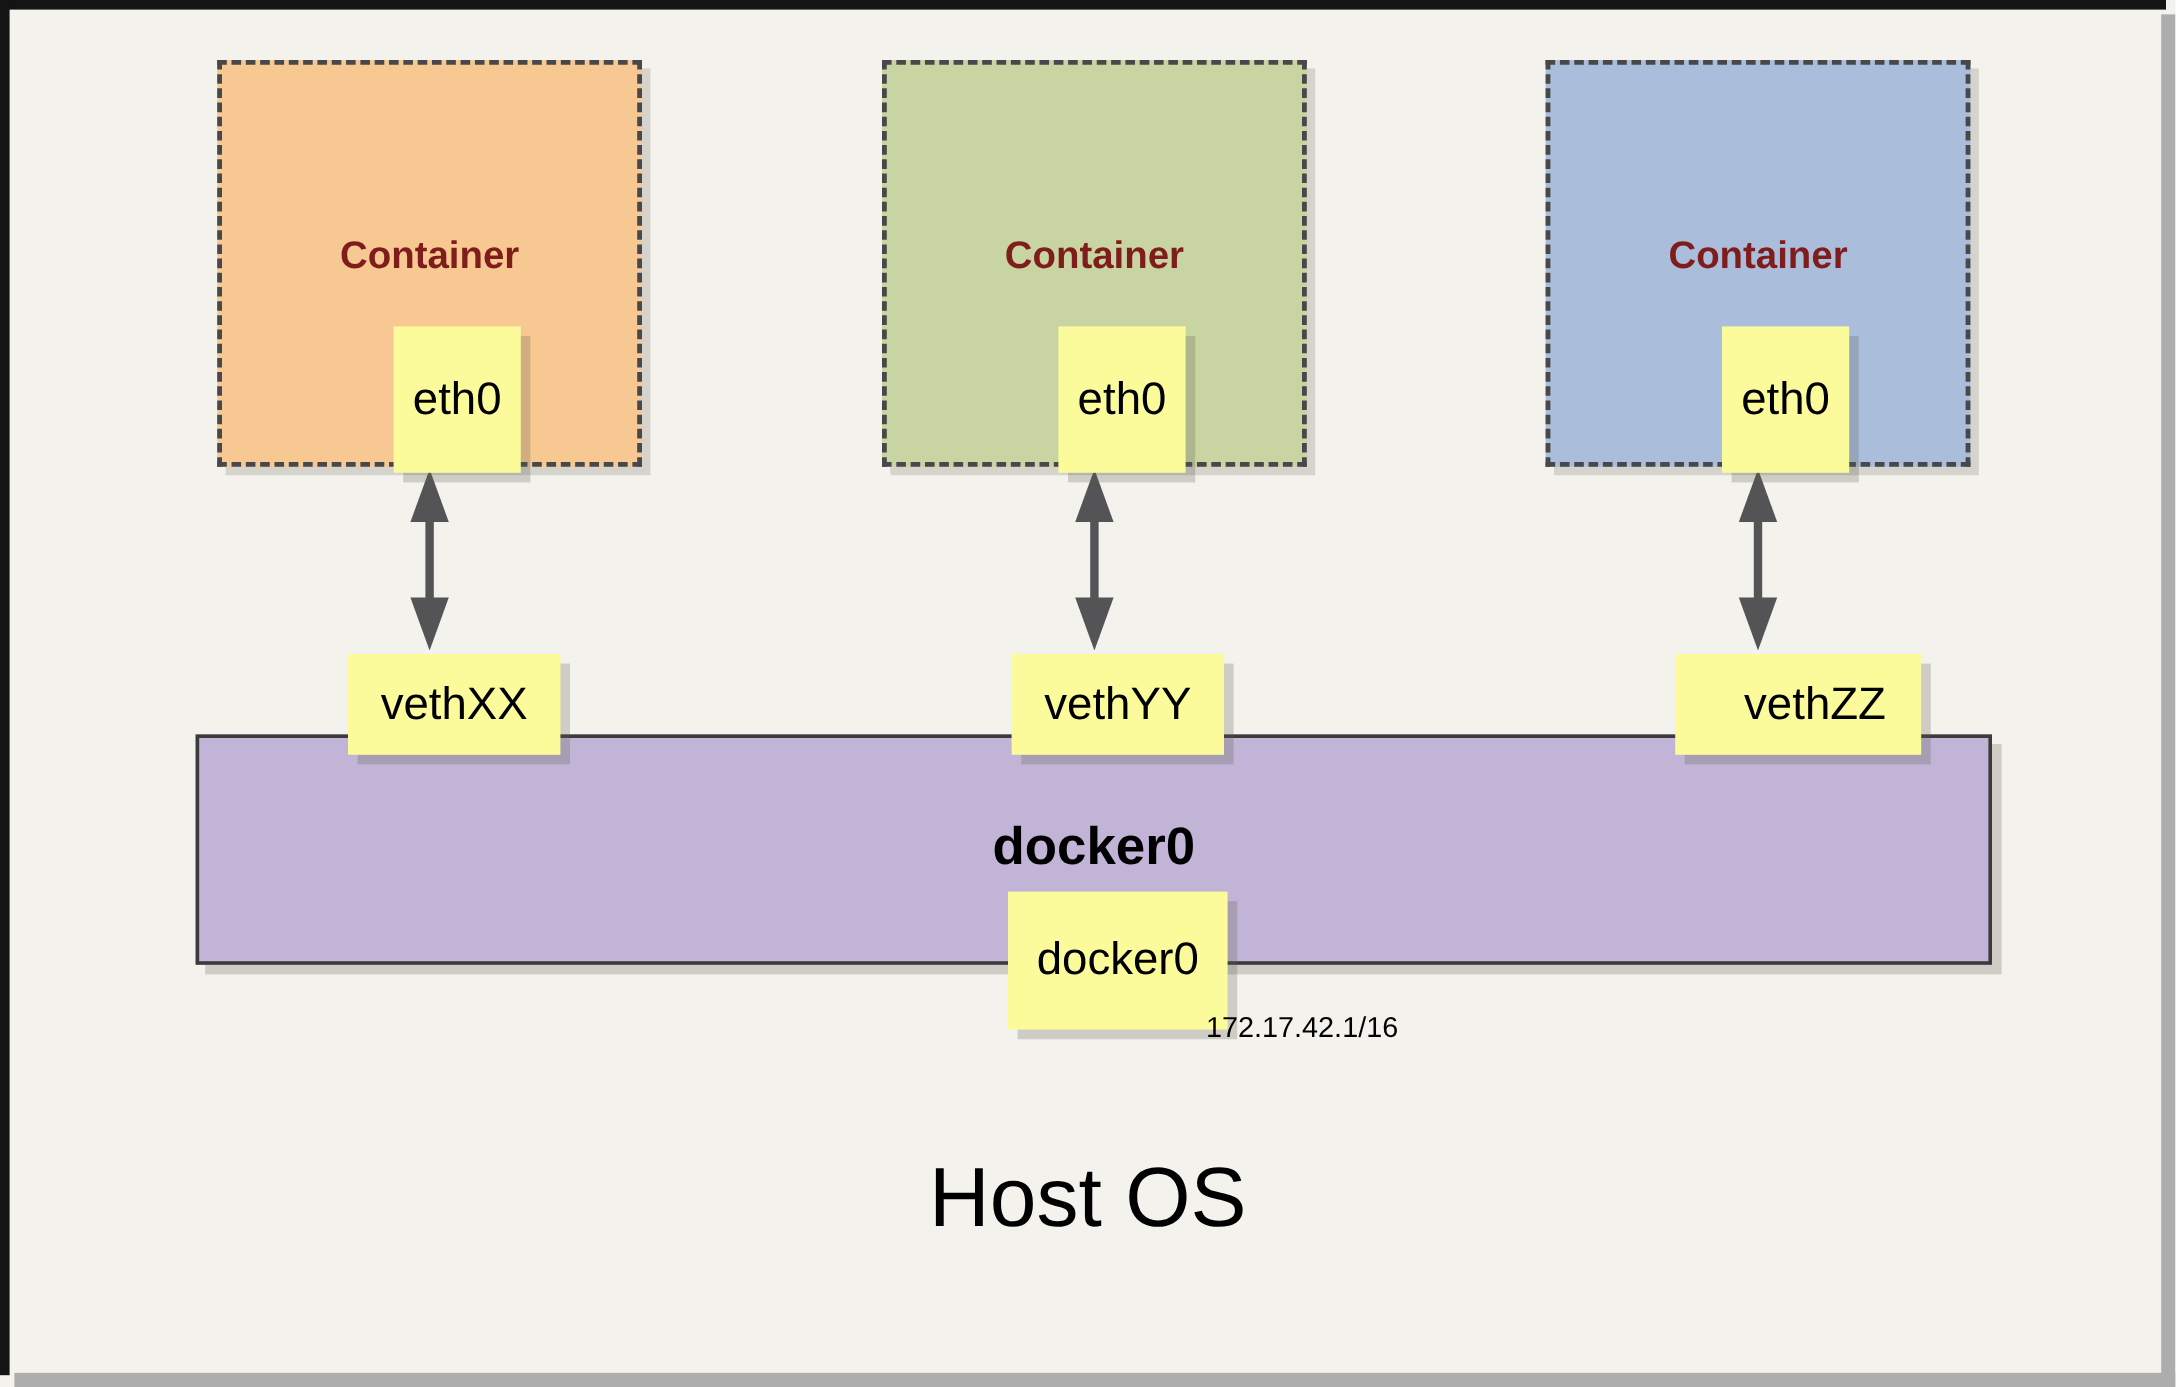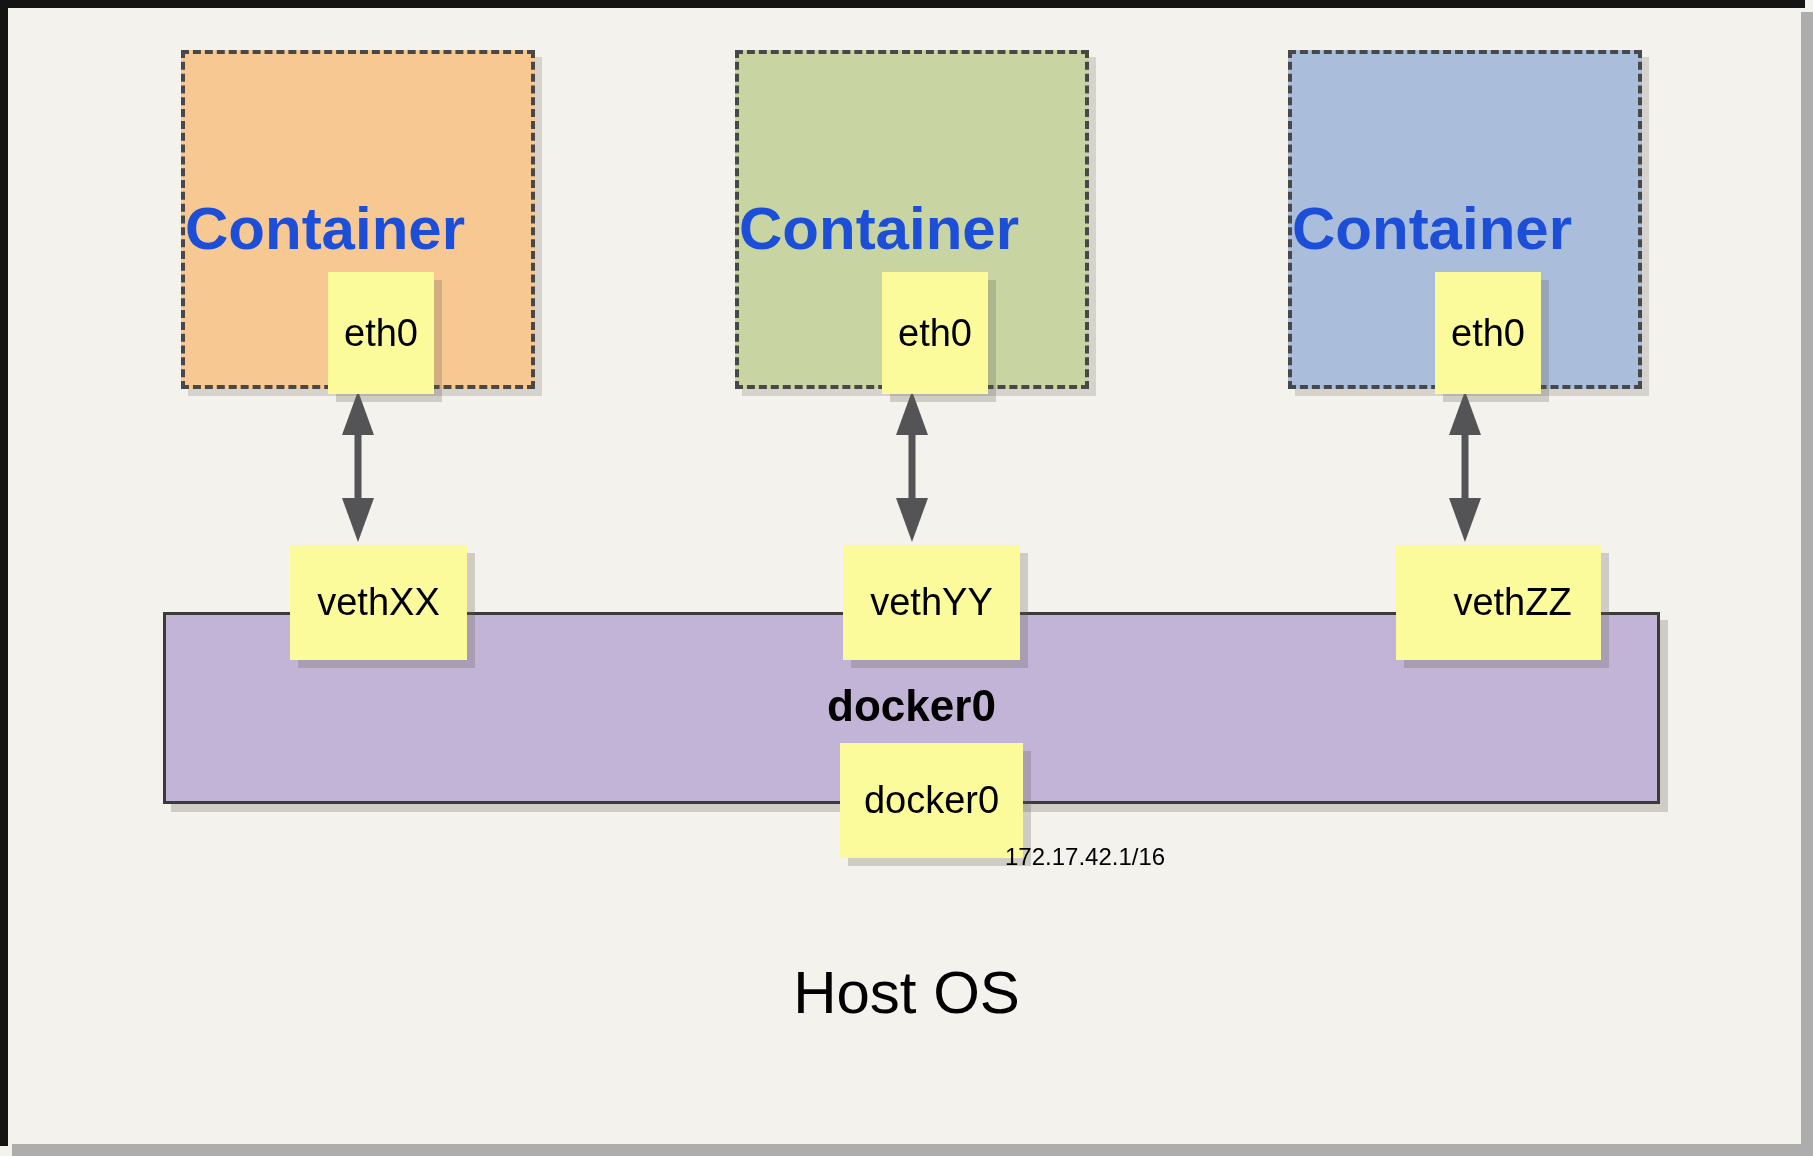--- a/index.html
+++ b/index.html
@@ -32,23 +32,24 @@
     box-sizing: border-box;
     box-shadow: 7px 7px 0 rgba(90, 90, 80, 0.20);
   }
   .container-box.c1 { left: 181px; }
   .container-box.c2 { left: 735px; }
   .container-box.c3 { left: 1288px; }
   .container-label {
     position: absolute;
     left: 0; right: 0;
     top: 140px;
-    font-size: 60px;
+    text-align: center;
+    font-size: 32px;
     font-weight: bold;
-    color: #1d4ed8;
+    color: #7f1d1d;
     line-height: 1.15;
   }
 
   
   .note-box {
     position: absolute;
     box-shadow: 8px 8px 0 rgba(90, 90, 80, 0.25);
     display: flex;
     align-items: center;
     justify-content: center;
@@ -59,21 +60,21 @@
   }
   .eth-box {
     left: 123px;
     top: 218px;
     width: 106px;
     height: 122px;
   }
   .veth-box {
     top: 545px;
     width: 177px;
-    height: 115px;
+    height: 84px;
     text-align: right;
   }
   .veth-box.v1 { left: 270px; }
   .veth-box.v2 { left: 823px; }
   .veth-box.v3 { left: 1376px; padding-left: 28px; }
 
   
   .arrow {
     position: absolute;
     top: 391px;
@@ -121,21 +122,21 @@
     color: #000000;
     z-index: 3;
   }
 
   .host-title {
     position: absolute;
     left: 0;
     right: 0;
     top: 958px;
     text-align: center;
-    font-size: 60px;
+    font-size: 70px;
     font-weight: 400;
     color: #000000;
   }
 </style>
 </head>
 <body>
 
 <div class="stage" style="background-color: rgb(244, 242, 236);">
 
   <div class="edge edge-top"></div>

